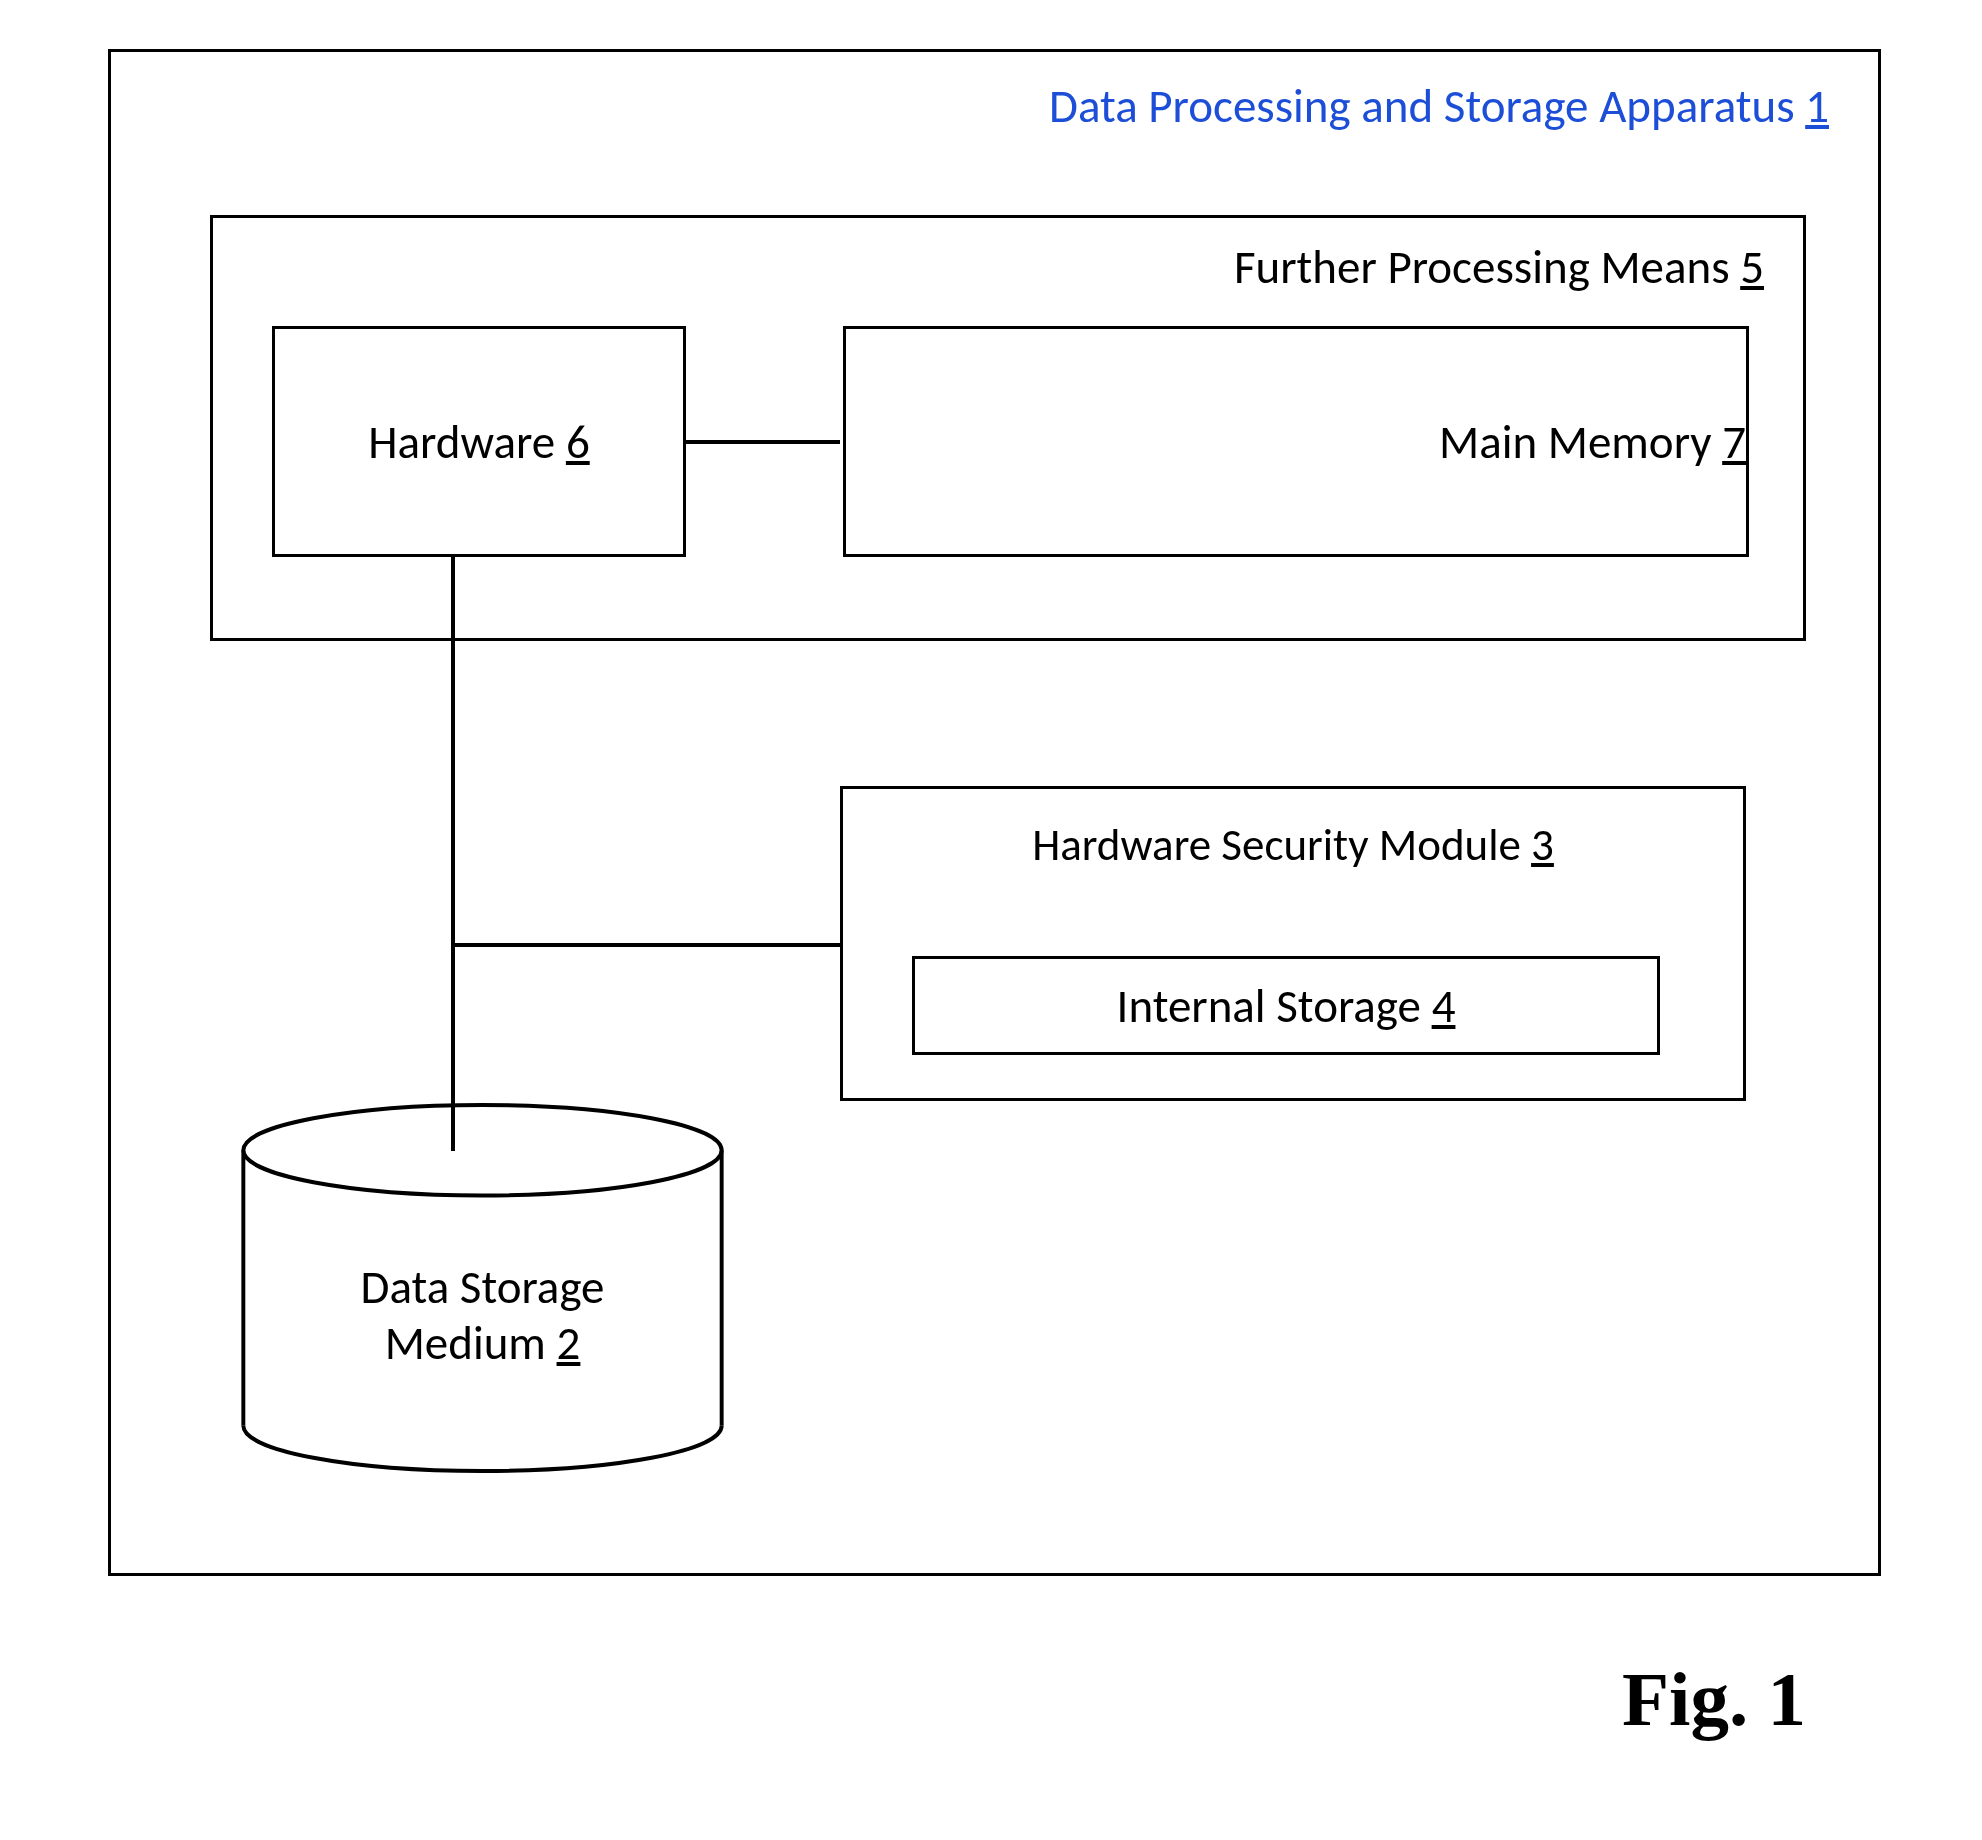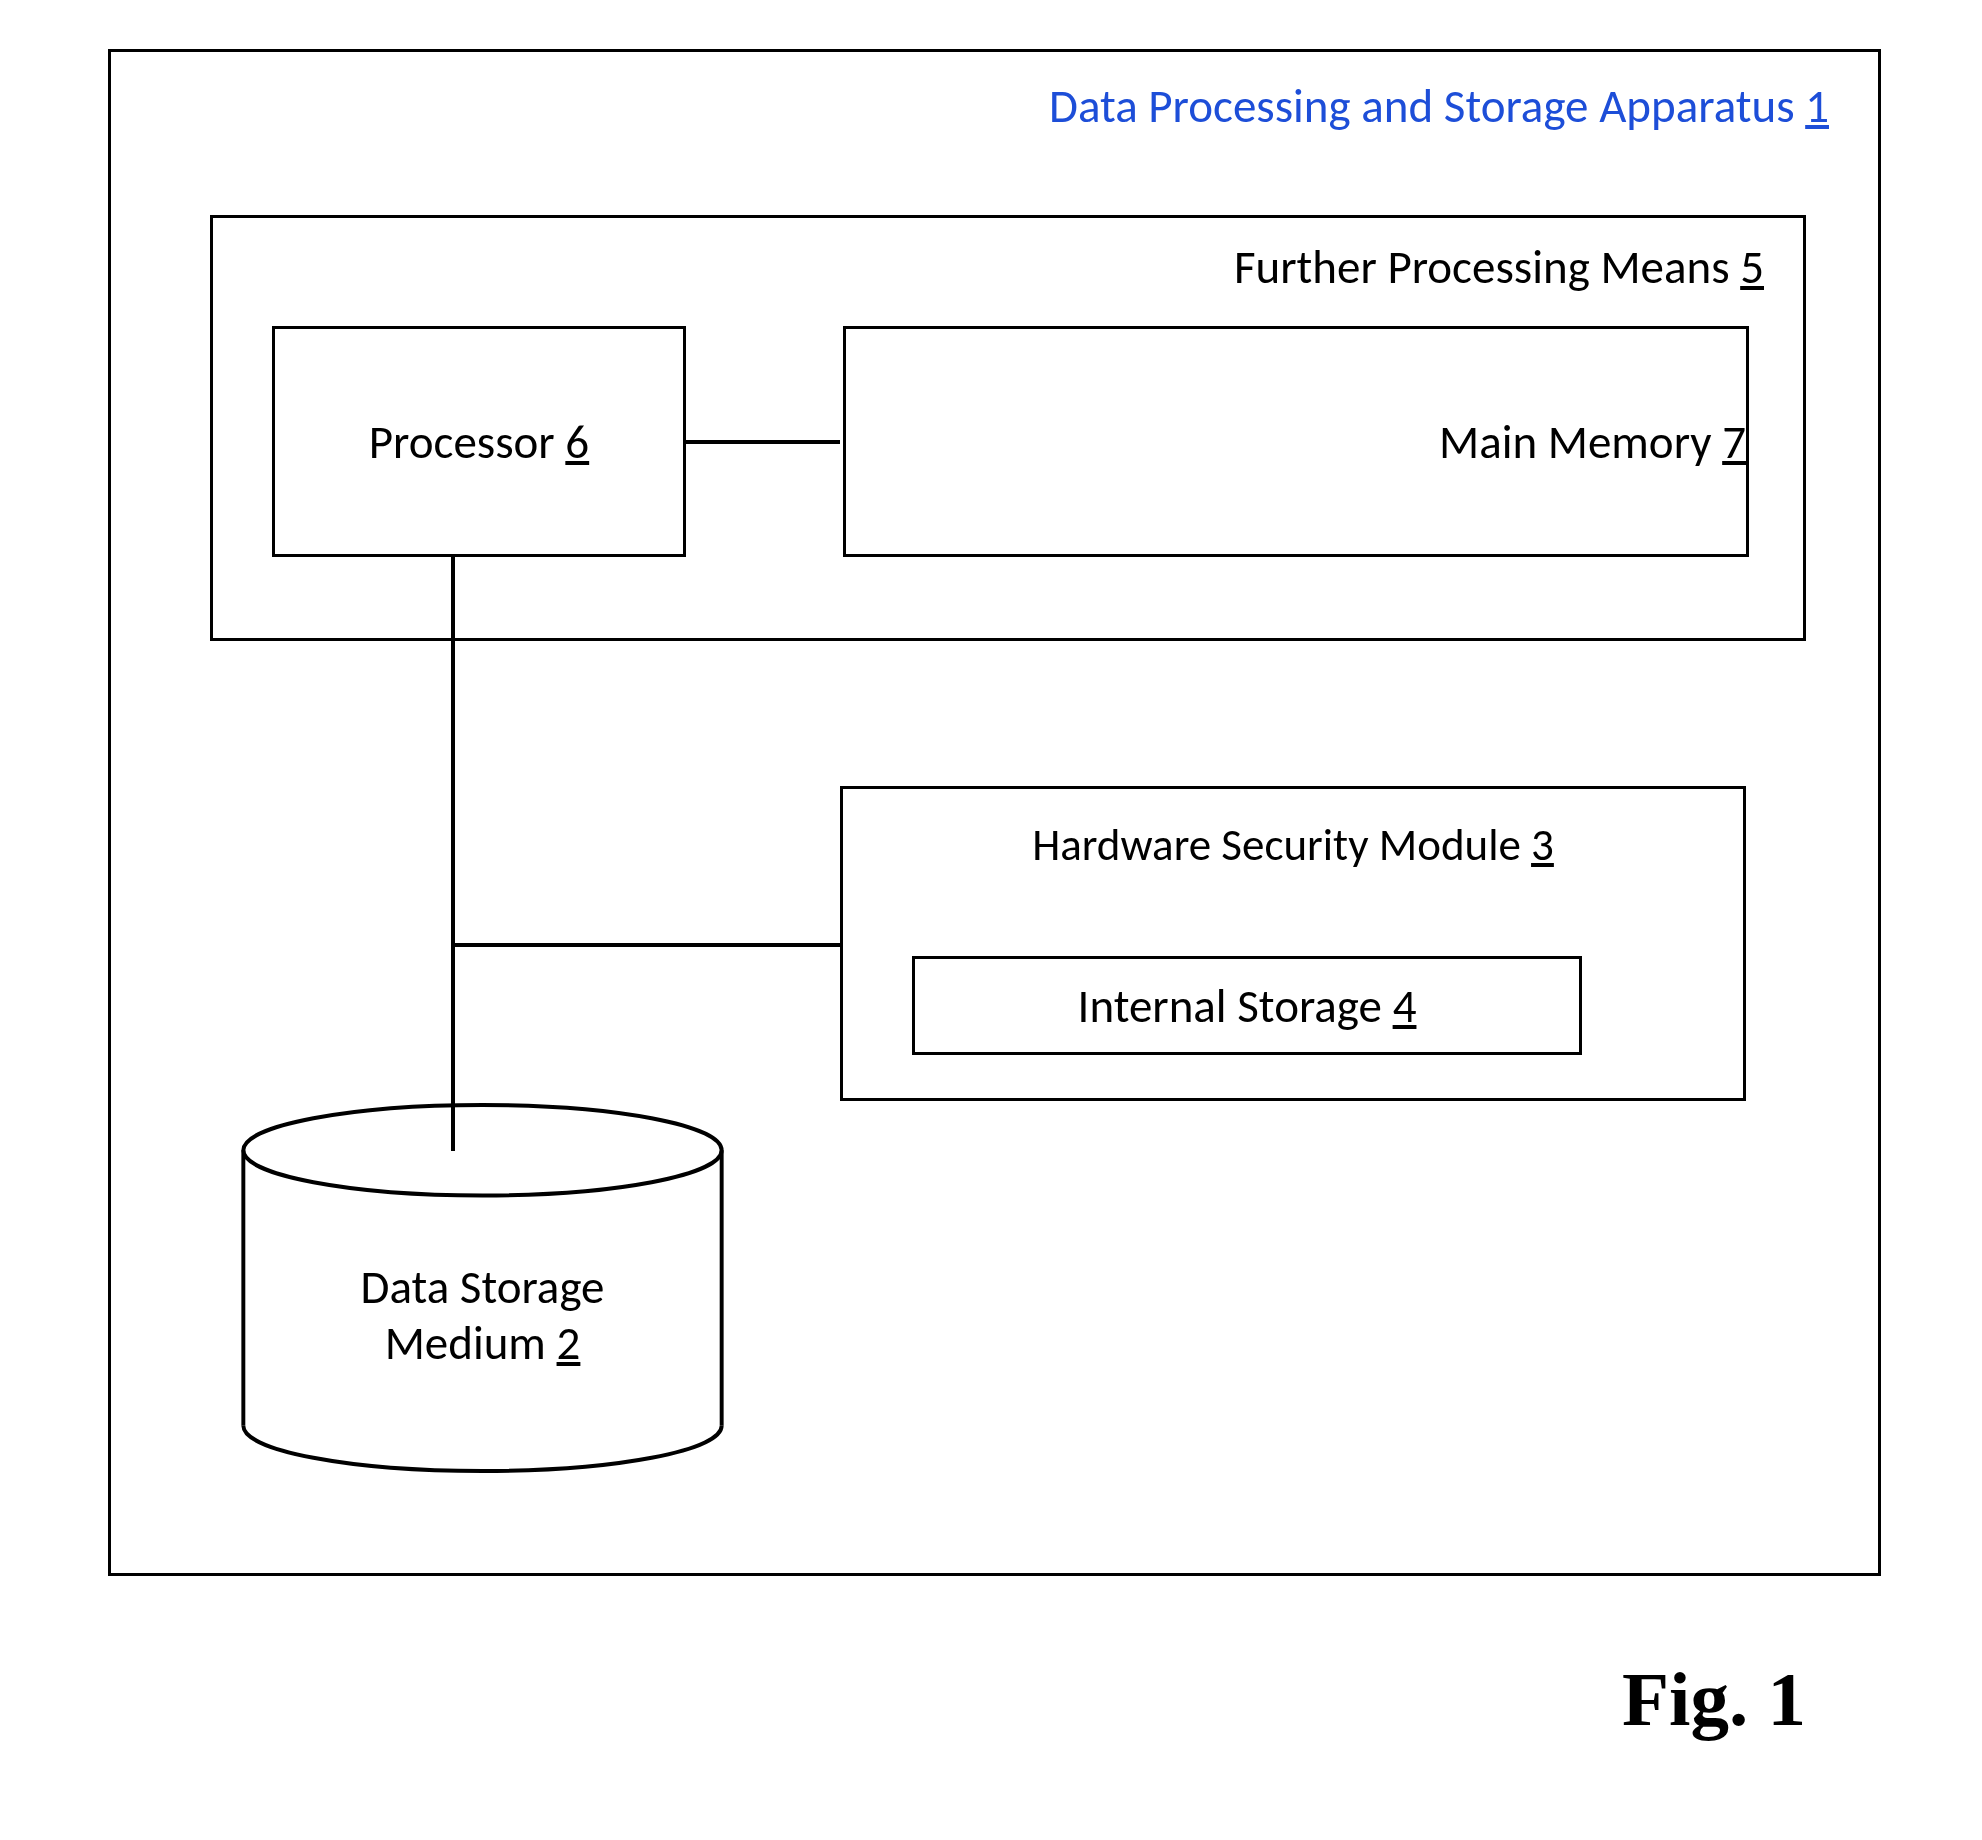--- a/index.html
+++ b/index.html
@@ -87,21 +87,21 @@
       top: 27.6px;
       left: 0;
       right: 0;
       text-align: center;
       font-size: 45px;
     }
     .internal-storage-box {
       position: absolute;
       top: 167px;
       left: 69px;
-      width: 670px;
+      width: 748px;
       height: 99px;
       border: 3.9px solid #000;
       display: flex;
       align-items: center;
       justify-content: center;
       font-size: 47px;
     }
     .cylinder {
       position: absolute;
       top: 1049px;
@@ -167,21 +167,21 @@
       <span>Data Processing and Storage Apparatus </span><span class="underline-num">1</span>
     </div>
 
     <div class="further-box">
       <div class="further-title">
         <span>Further Processing Means </span><span class="underline-num">5</span>
       </div>
 
       <div class="processor-box">
         <div>
-          <span>Processor </span><span class="underline-num">6</span>
+          <span>Hardware </span><span class="underline-num">6</span>
         </div>
       </div>
 
       <div class="memory-box">
         <div>
           <span>Main Memory </span><span class="underline-num">7</span>
         </div>
       </div>
     </div>
 

